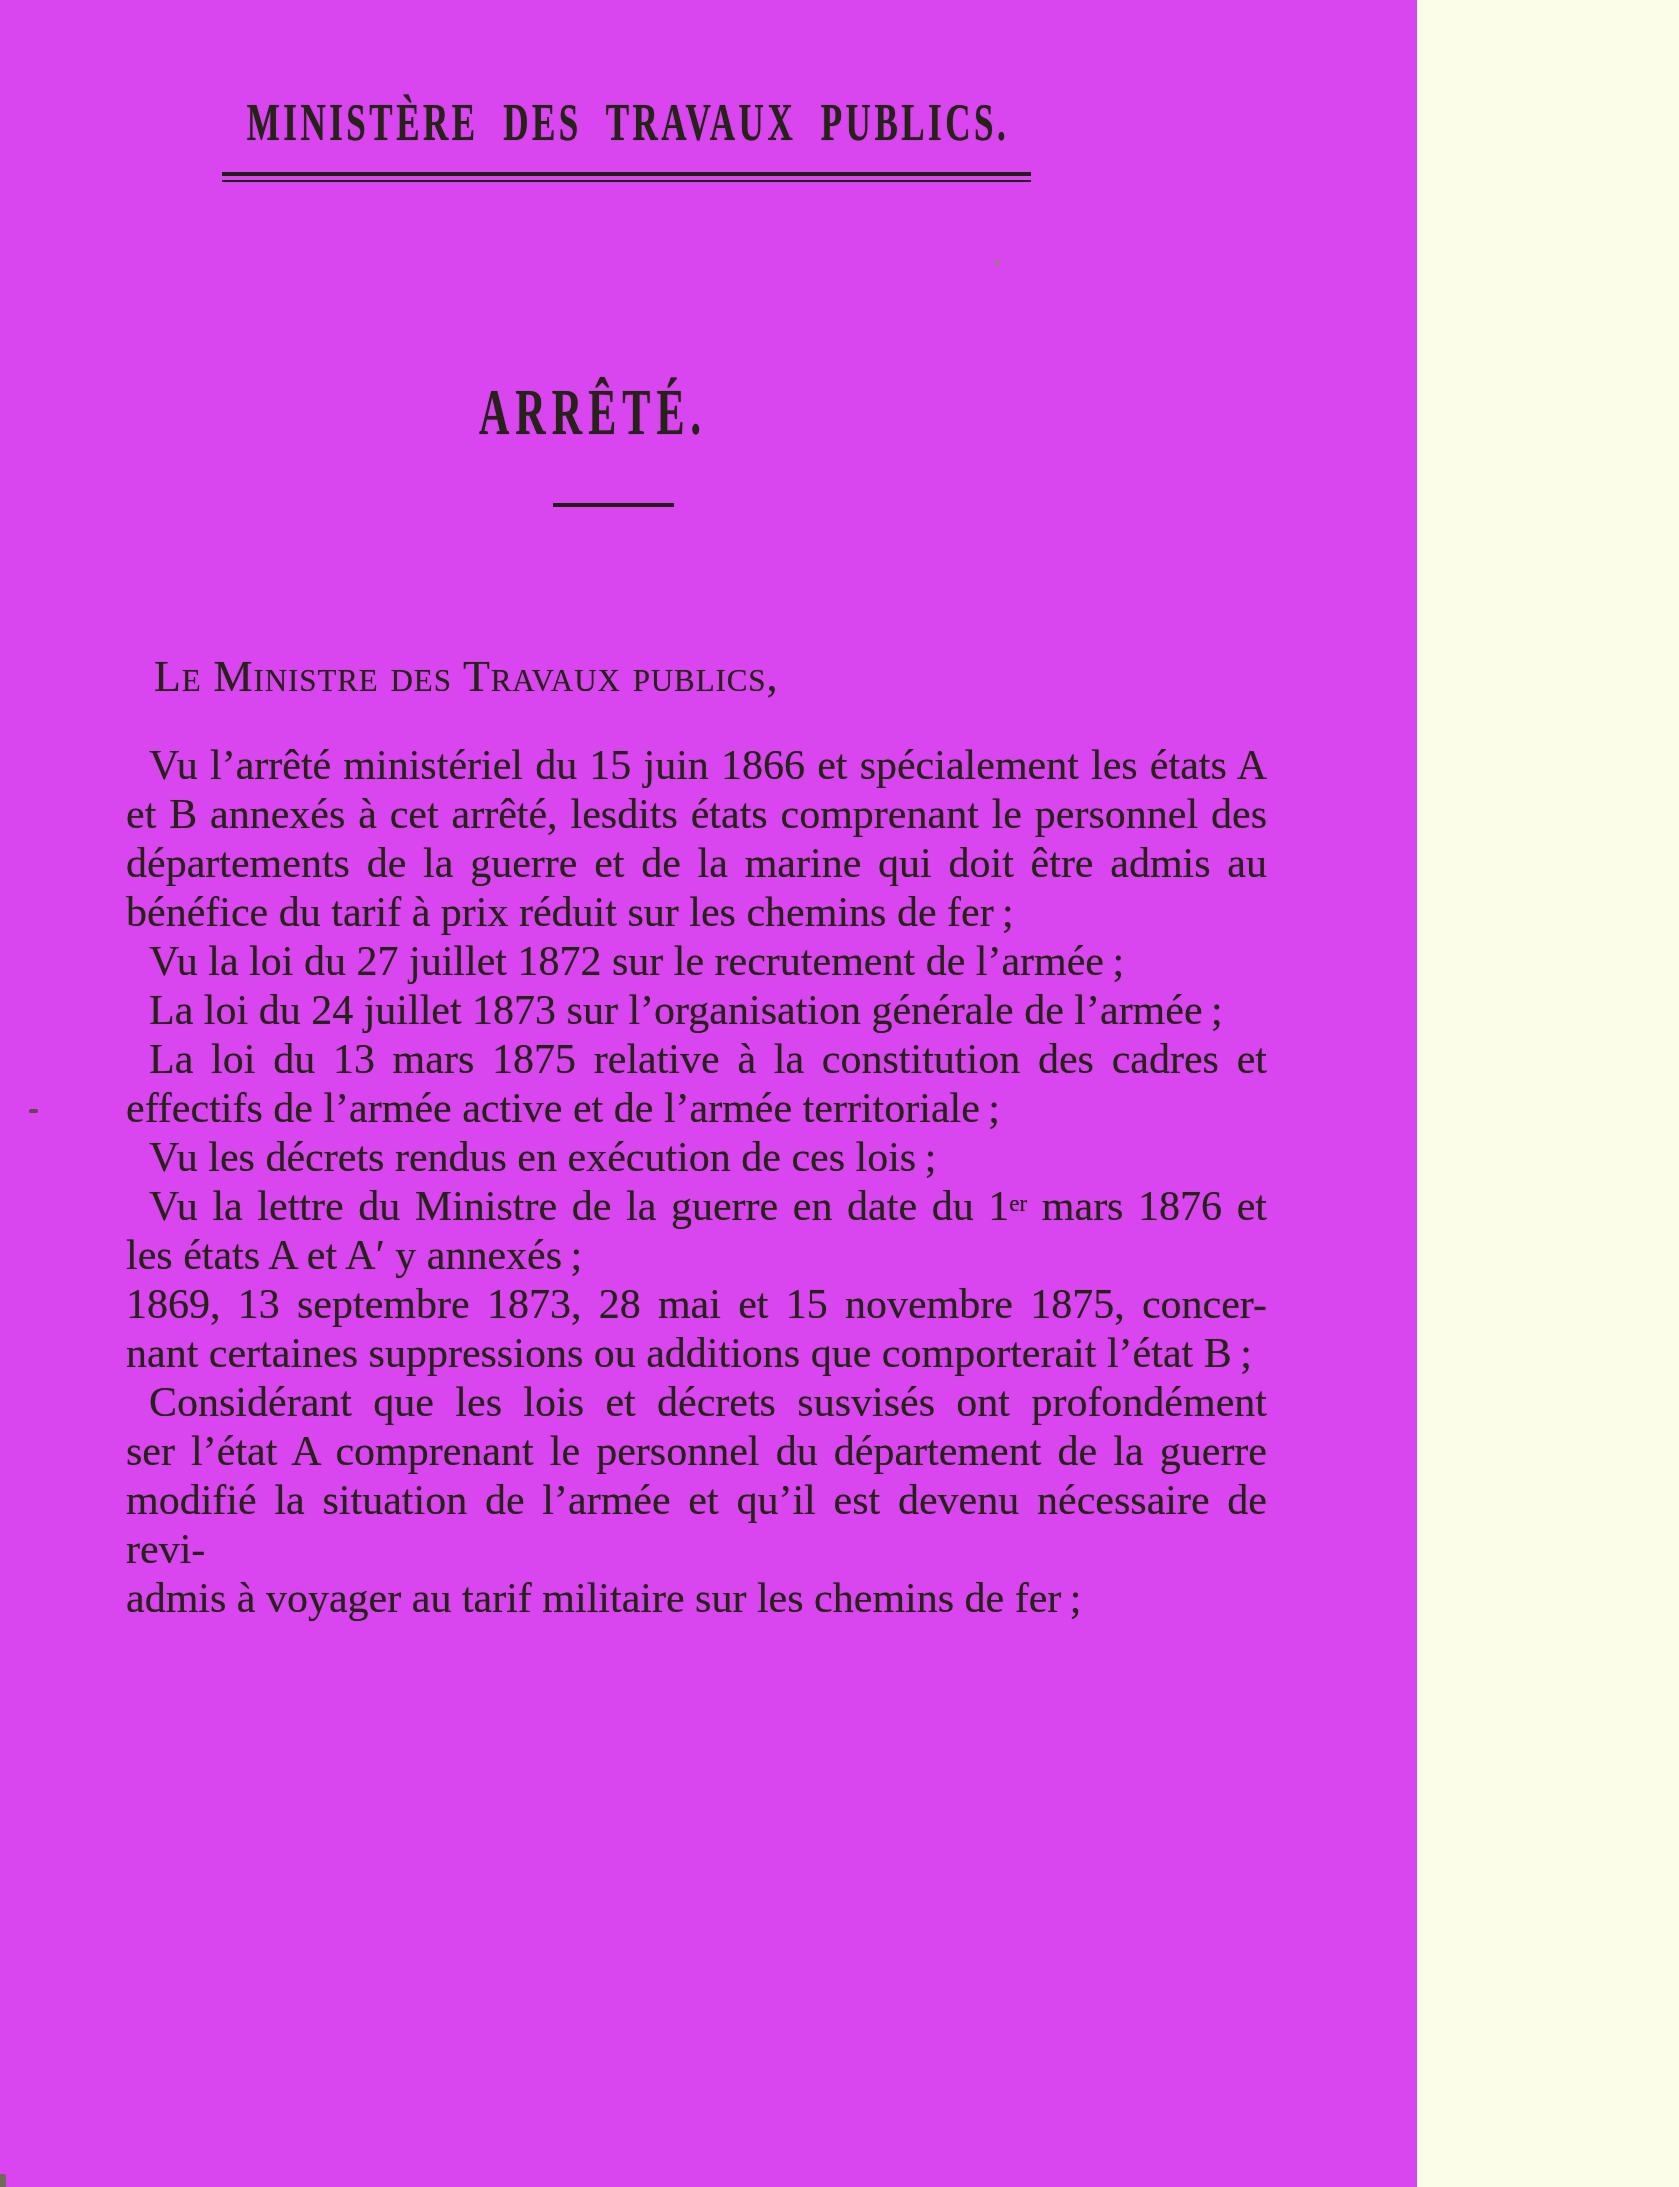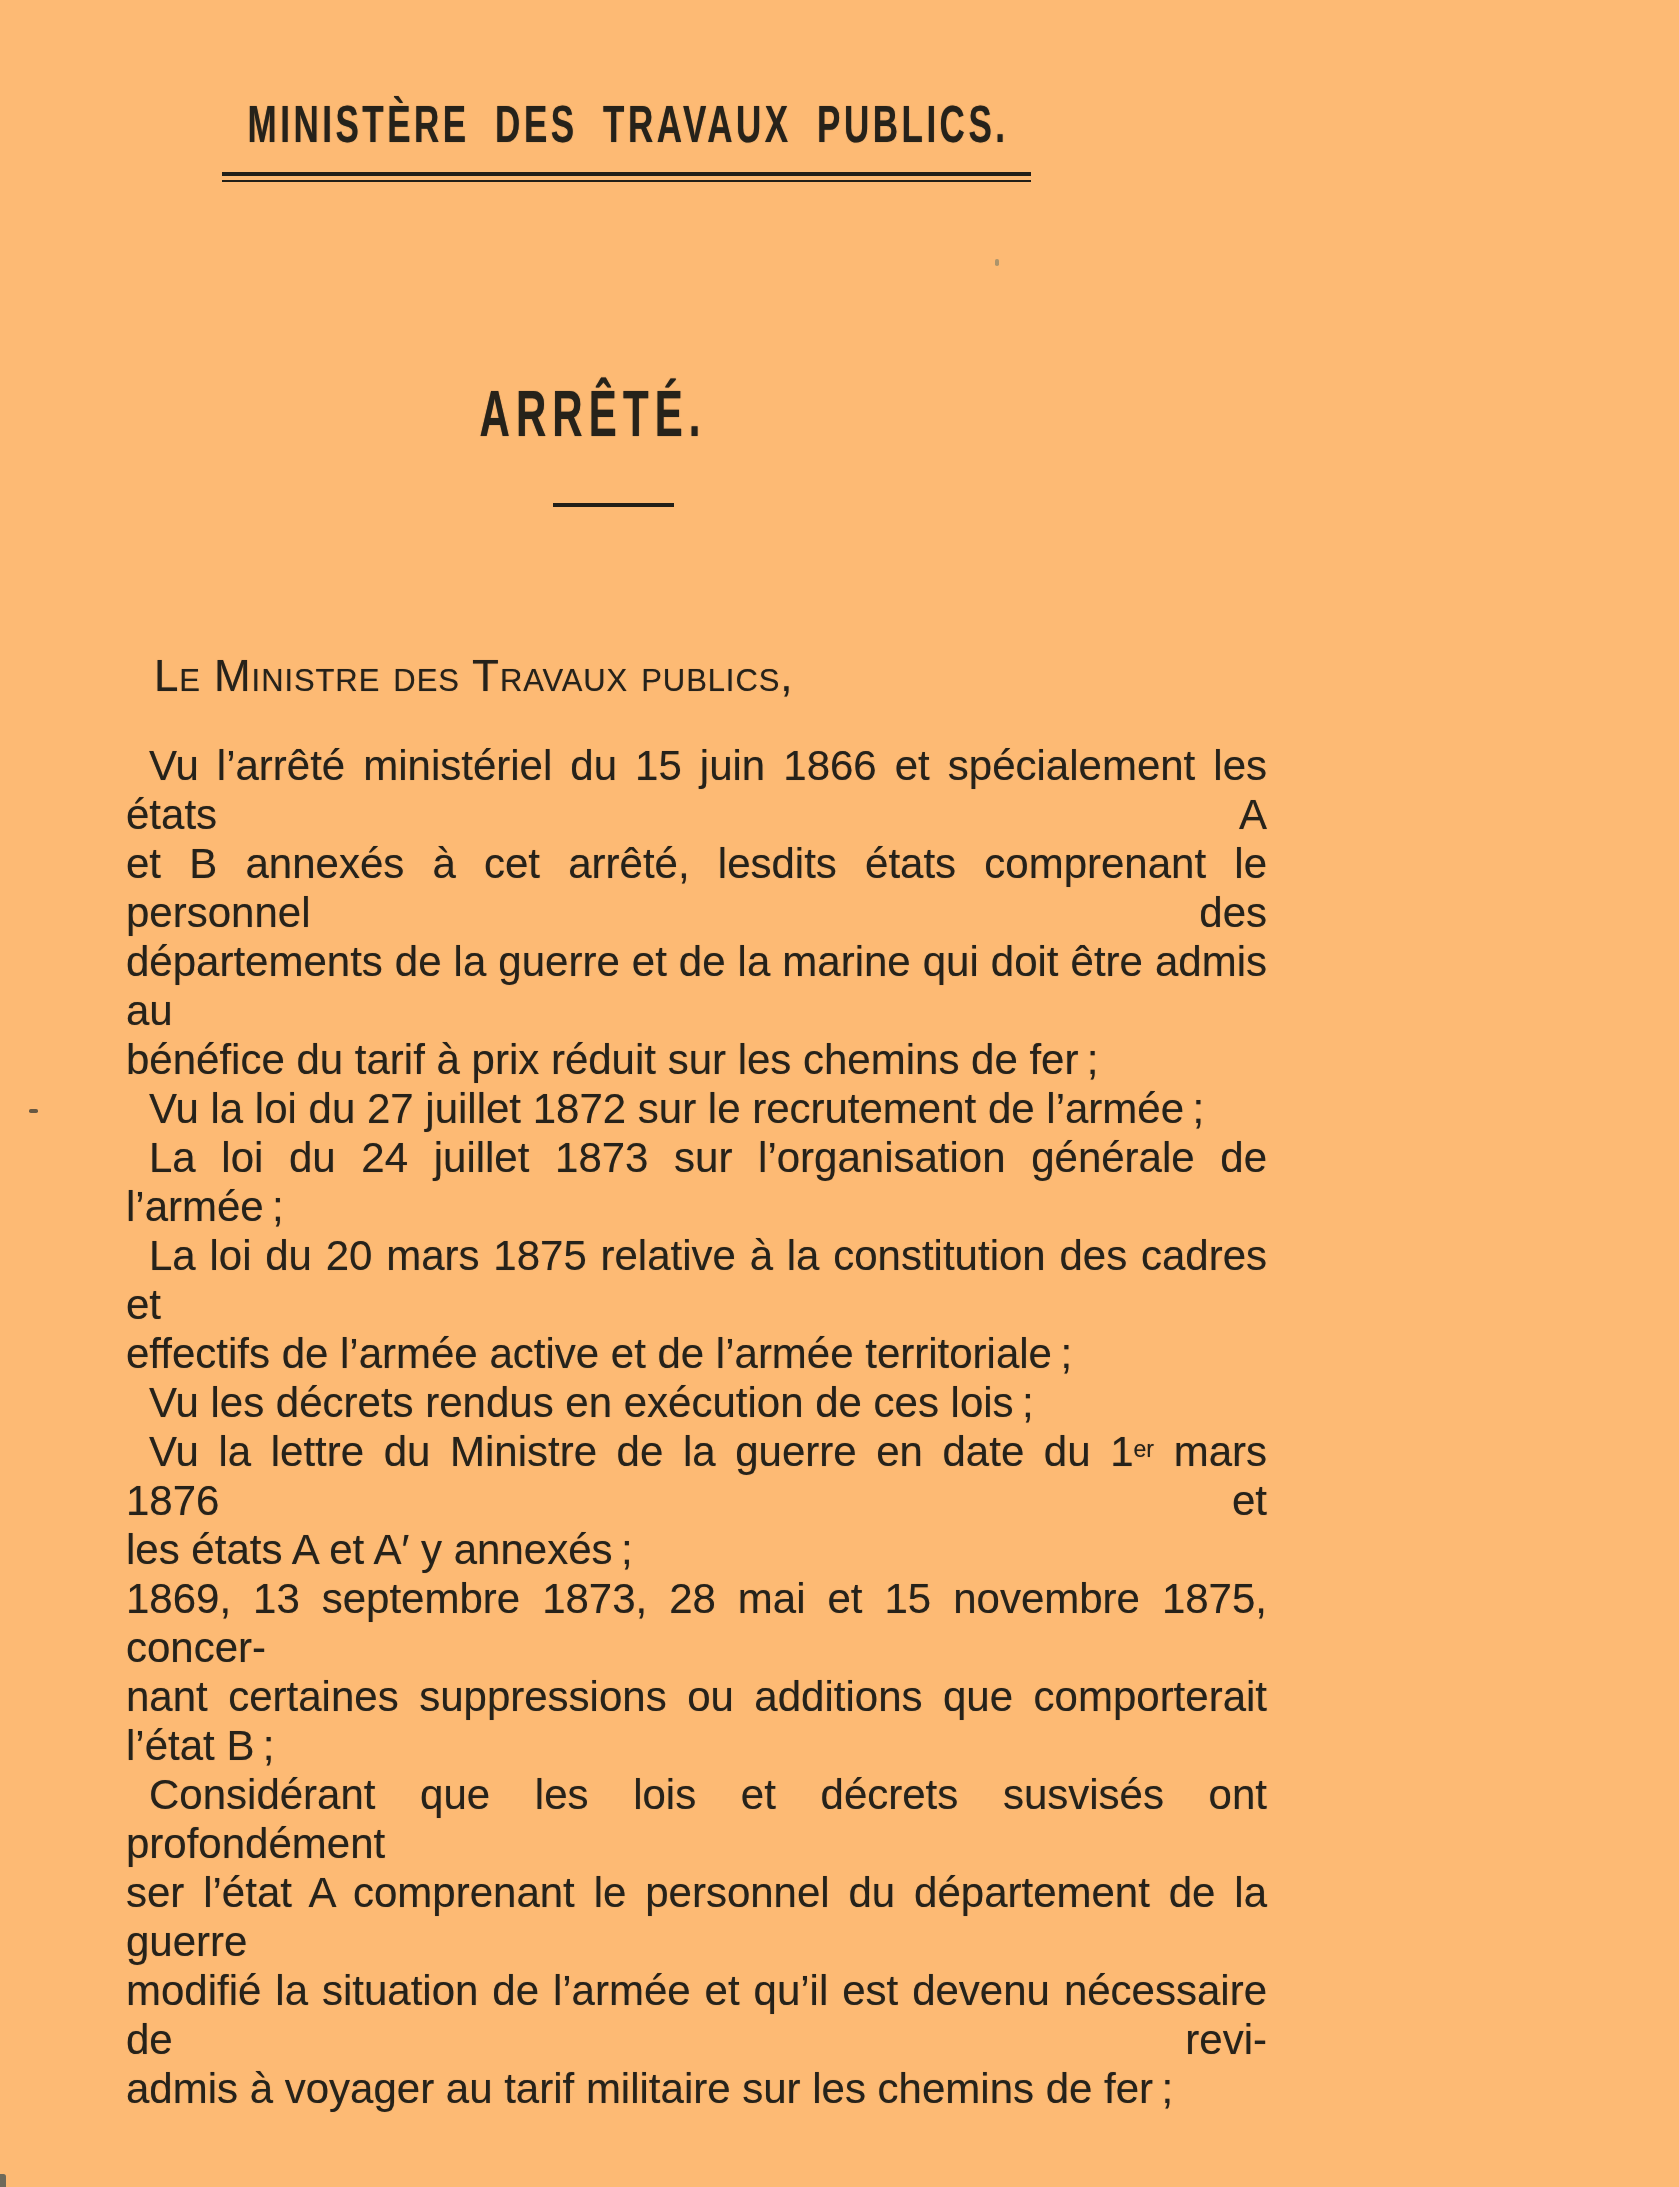--- a/index.html
+++ b/index.html
@@ -2,24 +2,24 @@
 <html lang="fr" style="font-size:14px"><head>
 <meta charset="utf-8">
 <style>
   html, body {
     margin: 0;
     padding: 0;
     background: #fcfde8;
   }
   .page {
     position: relative;
-    width: 1679px;
+    width: 1417px;
     height: 2188px;
-    background: #fdba74;
-    font-family: Liberation Sans, sans-serif;
+    background: #d946ef;
+    font-family: Liberation Serif, serif;
     color: #26221a;
     overflow: hidden;
   }
 
   
   .ministry {
     position: absolute;
     top: 86px;
     left: 132px;
     width: 992px;
@@ -158,21 +158,21 @@
         <div class="line">départements de la guerre et de la marine qui doit être admis au</div>
         <div class="line last">bénéfice du tarif à prix réduit sur les chemins de fer ;</div>
       </div>
       <div class="paragraph">
         <div class="line first last">Vu la loi du 27 juillet 1872 sur le recrutement de l’armée ;</div>
       </div>
       <div class="paragraph">
         <div class="line first last">La loi du 24 juillet 1873 sur l’organisation générale de l’armée ;</div>
       </div>
       <div class="paragraph">
-        <div class="line first">La loi du 20 mars 1875 relative à la constitution des cadres et</div>
+        <div class="line first">La loi du 13 mars 1875 relative à la constitution des cadres et</div>
         <div class="line last">effectifs de l’armée active et de l’armée territoriale ;</div>
       </div>
       <div class="paragraph">
         <div class="line first last">Vu les décrets rendus en exécution de ces lois ;</div>
       </div>
       <div class="paragraph">
         <div class="line first">Vu la lettre du Ministre de la guerre en date du 1<sup>er</sup> mars 1876 et</div>
         <div class="line last">les états A et A′ y annexés ;</div>
       </div>
       <div class="paragraph">

